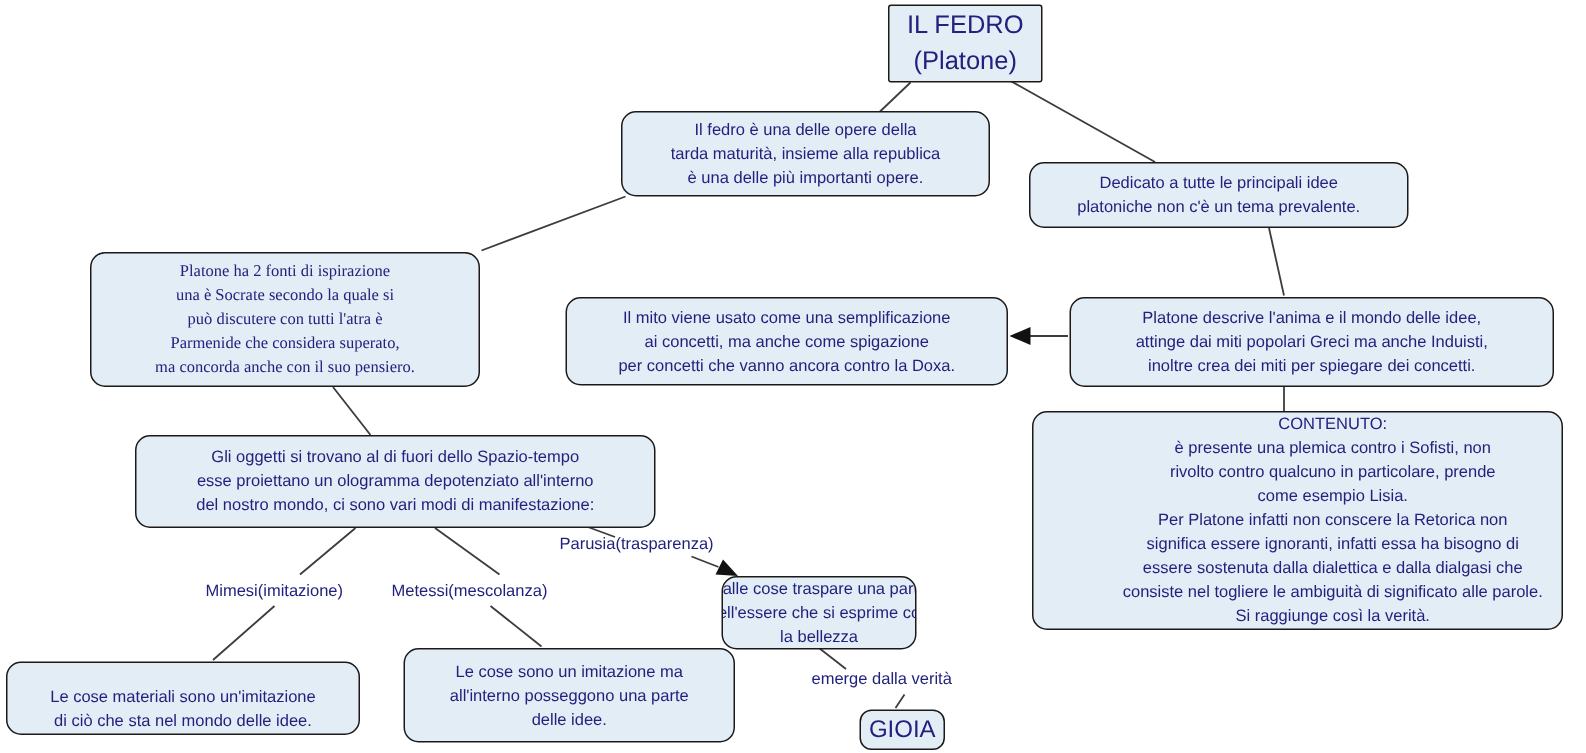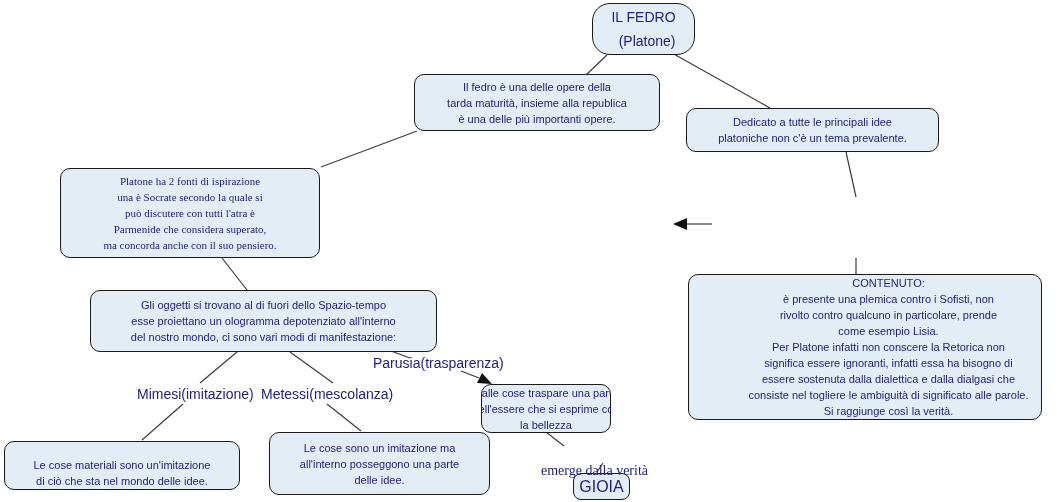--- a/index.html
+++ b/index.html
@@ -23,24 +23,24 @@
     background:var(--node-fill);
     border:1px solid var(--node-border);
     border-radius:10px;
     display:flex;align-items:center;justify-content:center;
     text-align:center;
     font-size:11px;line-height:16px;
     white-space:pre;
     overflow:hidden;
     cursor:default;
   }
-  .node.title{font-size:14px;line-height:24px;border-radius:18px;text-align:right;}
+  .node.title{font-size:17px;line-height:24px;border-radius:2px;}
   .node.small{font-size:16px;}
   .link-label{
-    position:absolute;font-size:14px;line-height:14px;white-space:pre;
+    position:absolute;font-size:11px;line-height:14px;white-space:pre;
     color:var(--text);
   }
 </style>
 </head>
 <body>
 
 <div id="canvas">
 
   <svg id="wires" width="1057" height="502">
     <line class="connector" x1="607" y1="55" x2="586" y2="75"></line>
@@ -79,21 +79,31 @@
   </div>
 
   <div class="node" style="left:60px;top:168px;width:260px;height:90px;font-family:Liberation Serif, serif;">
     <span>Platone ha 2 fonti di ispirazione
 una è Socrate secondo la quale si
 può discutere con tutti l'atra è
 Parmenide che considera superato,
 ma concorda anche con il suo pensiero.</span>
   </div>
 
+  <div class="node" style="left:377px;top:198px;width:295px;height:59px;">
+    <span>Il mito viene usato come una semplificazione
+ai concetti, ma anche come spigazione
+per concetti che vanno ancora contro la Doxa.</span>
+  </div>
 
+  <div class="node" style="left:713px;top:198px;width:323px;height:60px;">
+    <span>Platone descrive l'anima e il mondo delle idee,
+attinge dai miti popolari Greci ma anche Induisti,
+inoltre crea dei miti per spiegare dei concetti.</span>
+  </div>
 
   <div class="node" style="left:688px;top:274px;width:354px;height:146px;padding-left:47px;">
     <span>CONTENUTO:
 è presente una plemica contro i Sofisti, non
 rivolto contro qualcuno in particolare, prende
 come esempio Lisia.
 Per Platone infatti non conscere la Retorica non
 significa essere ignoranti, infatti essa ha bisogno di
 essere sostenuta dalla dialettica e dalla dialgasi che
 consiste nel togliere le ambiguità di significato alle parole.
@@ -126,15 +136,15 @@
   <div class="node small" style="left:573px;top:473px;width:57px;height:27px;border-radius:8px;">
     <span>GIOIA</span>
   </div>
 
   <div class="link-label" style="left:137px;top:387px;">Mimesi(imitazione)</div>
 
   <div class="link-label" style="left:261px;top:387px;text-align:right;">Metessi(mescolanza)</div>
 
   <div class="link-label" style="left:373px;top:356px;">Parusia(trasparenza)</div>
 
-  <div class="link-label" style="left:541px;top:464px;font-family:Liberation Serif, serif;">emerge dalla verità</div>
+  <div class="link-label" style="left:541px;top:446px;">emerge dalla verità</div>
 
 </div>
 
 </body></html>

